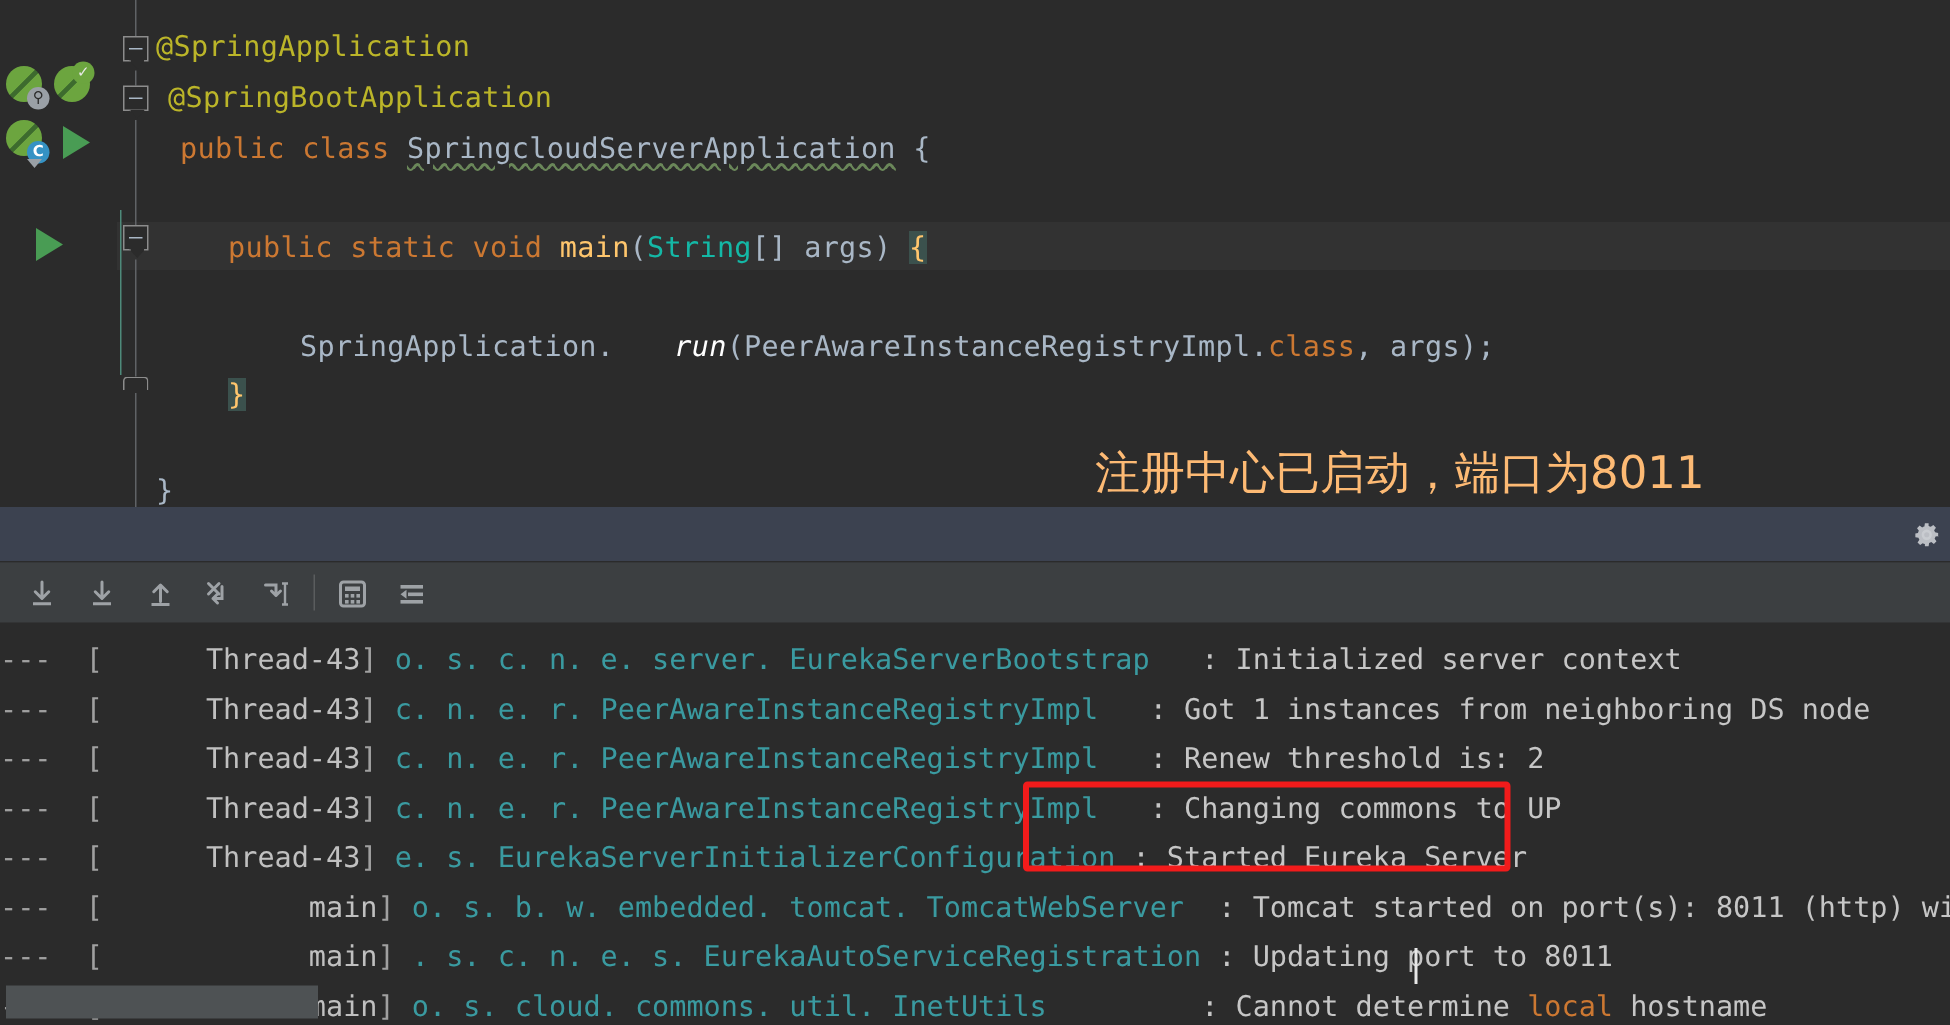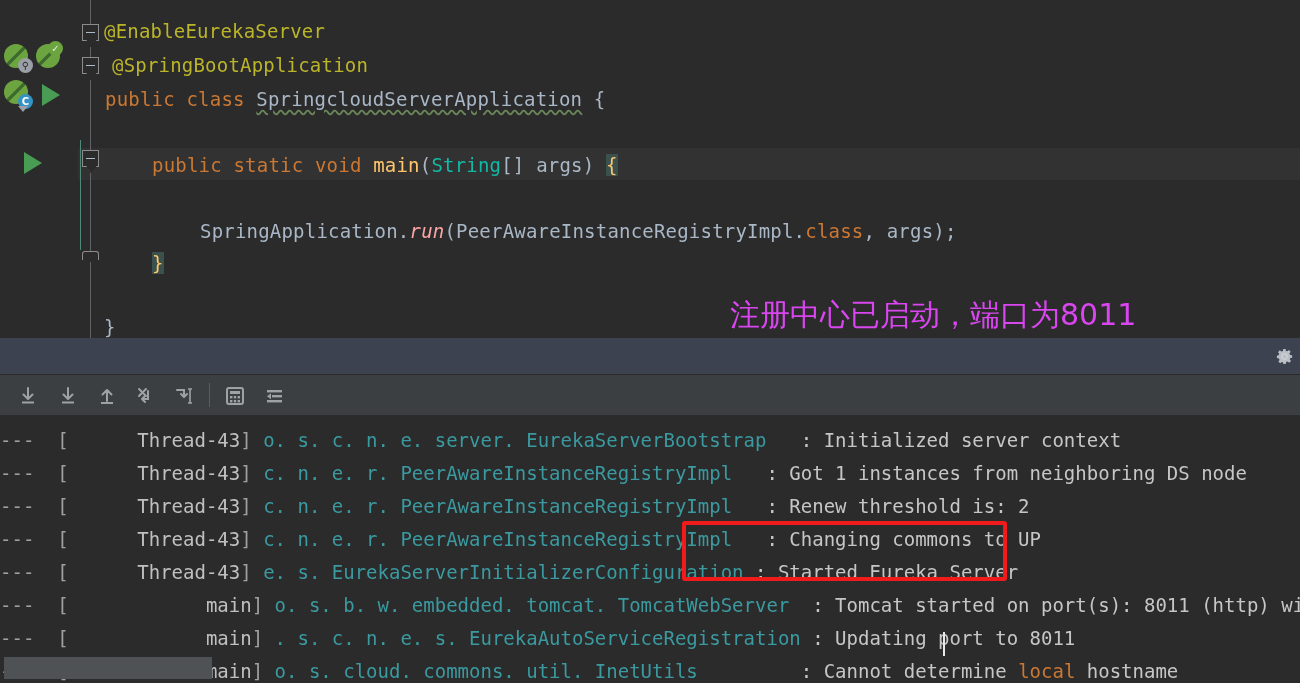--- a/index.html
+++ b/index.html
@@ -72,30 +72,30 @@
     position: absolute; left: 0; white-space: pre;
     font-size: 19px; line-height: 26px; letter-spacing: 0.2px;
     color: #a9b7c6;
   }
   .hl-row { position:absolute; left:78px; right:0; height:32px; background:#323232; }
   .tk-ann   { color: #bbb529; }
   .tk-kw    { color: #cc7832; }
   .tk-cls   { color: #a9b7c6; }
   .tk-type  { color: #14b8a6; }
   .tk-meth  { color: #ffc66d; }
-  .tk-ital  { color: #fca5a5; font-style: italic; }
+  .tk-ital  { color: #ffffff; font-style: italic; margin-left: 40px; }
   .tk-plain { color: #a9b7c6; }
   .tk-brace { color: #ffc66d; background: #3b514d; }
   .squiggle {
     text-decoration: underline wavy #6a8759;
     text-underline-offset: 3px;
   }
 
   .annot-cn {
-    position: absolute; color: #d946ef;
+    position: absolute; color: #fdba74;
     font-family: "DejaVu Sans", sans-serif;
     font-size: 30px; font-weight: 500; white-space: nowrap;
   }
 
   
   .blue-bar {
     position: absolute; left: 0; top: 338px; width: 1300px; height: 37px;
     background: #3c4250; border-bottom: 1px solid #2b2b2b;
   }
   .gear {
@@ -178,23 +178,23 @@
       <div class="fold-line" style="top:80px; height:70px;"></div>
       <div class="fold-mark pt" style="left:4px; top:150px;"></div>
       <div class="fold-line" style="top:173px; height:78px;"></div>
       <div class="fold-end" style="left:4px; top:251px;"></div>
       <div class="fold-line" style="top:262px; height:76px;"></div>
     </div>
 
     <div class="indent-guide" style="left:80px; top:140px; height:110px;"></div>
 
     <div id="code-lines">
-        <div class="code-line" style="top: 18px; left: 104px;"><span class="tk-ann">@EnableEurekaServer</span></div>
+        <div class="code-line" style="top: 18px; left: 104px;"><span class="tk-ann">@SpringApplication</span></div>
         <div class="code-line" style="top: 52px; left: 112px;"><span class="tk-ann">@SpringBootApplication</span></div>
-        <div class="code-line" style="top: 86px; left: 105px; text-align: center;"><span class="tk-kw">public</span><span class="tk-plain"> </span><span class="tk-kw">class</span><span class="tk-plain"> </span><span class="tk-cls squiggle">SpringcloudServerApplication</span><span class="tk-plain"> {</span></div>
+        <div class="code-line" style="top: 86px; left: 120px; text-align: center;"><span class="tk-kw">public</span><span class="tk-plain"> </span><span class="tk-kw">class</span><span class="tk-plain"> </span><span class="tk-cls squiggle">SpringcloudServerApplication</span><span class="tk-plain"> {</span></div>
         <div class="code-line" style="top: 120px; left: 104px;"></div>
         <div class="code-line" style="top: 152px; left: 152px;"><span class="tk-kw">public</span><span class="tk-plain"> </span><span class="tk-kw">static</span><span class="tk-plain"> </span><span class="tk-kw">void</span><span class="tk-plain"> </span><span class="tk-meth">main</span><span class="tk-plain">(</span><span class="tk-type">String</span><span class="tk-plain">[] args) </span><span class="tk-brace">{</span></div>
         <div class="code-line" style="top: 186px; left: 152px;"></div>
         <div class="code-line" style="top: 218px; left: 200px;"><span class="tk-plain">SpringApplication.</span><span class="tk-ital">run</span><span class="tk-plain">(PeerAwareInstanceRegistryImpl.</span><span class="tk-kw">class</span><span class="tk-plain">, args);</span></div>
         <div class="code-line" style="top: 250px; left: 152px;"><span class="tk-brace">}</span></div>
         <div class="code-line" style="top: 284px; left: 104px;"></div>
         <div class="code-line" style="top: 300px; left: 104px;"></div>
         <div class="code-line" style="top: 314px; left: 104px;"><span class="tk-plain">}</span></div>
       </div>
 

